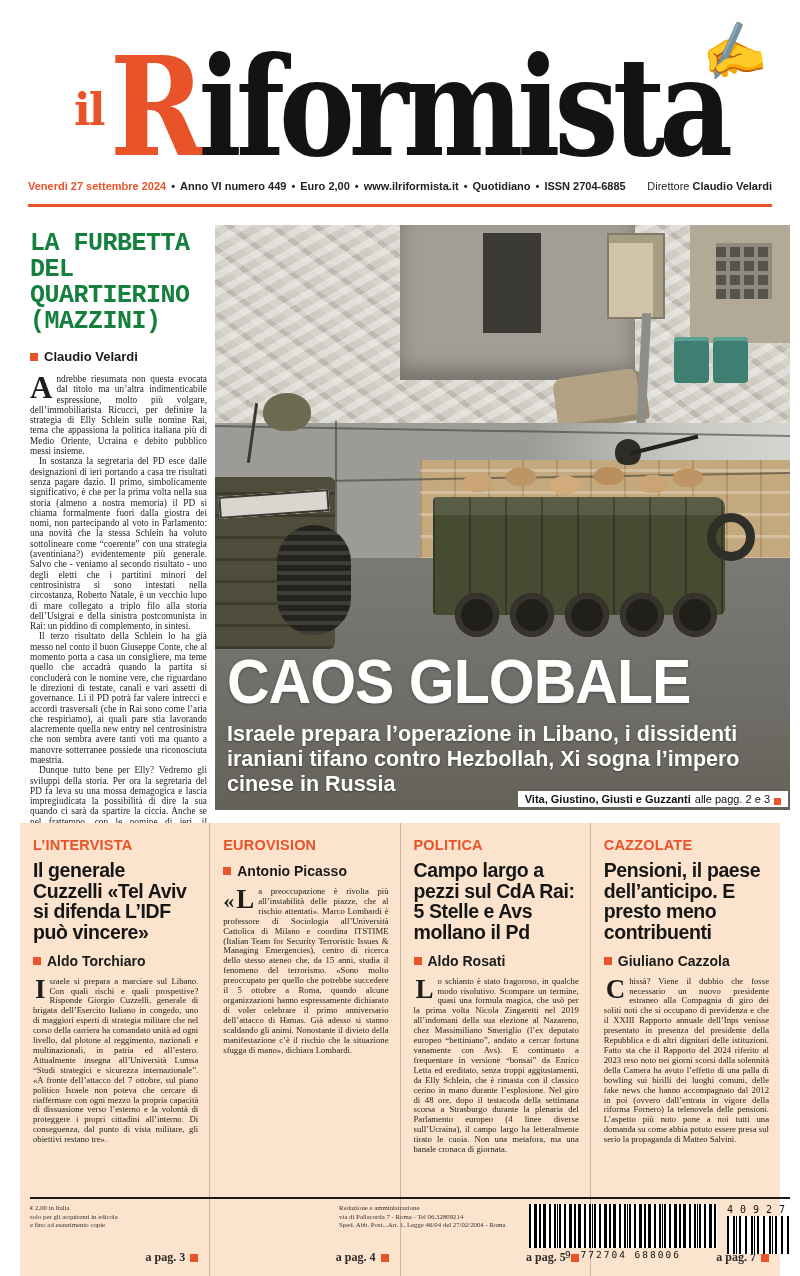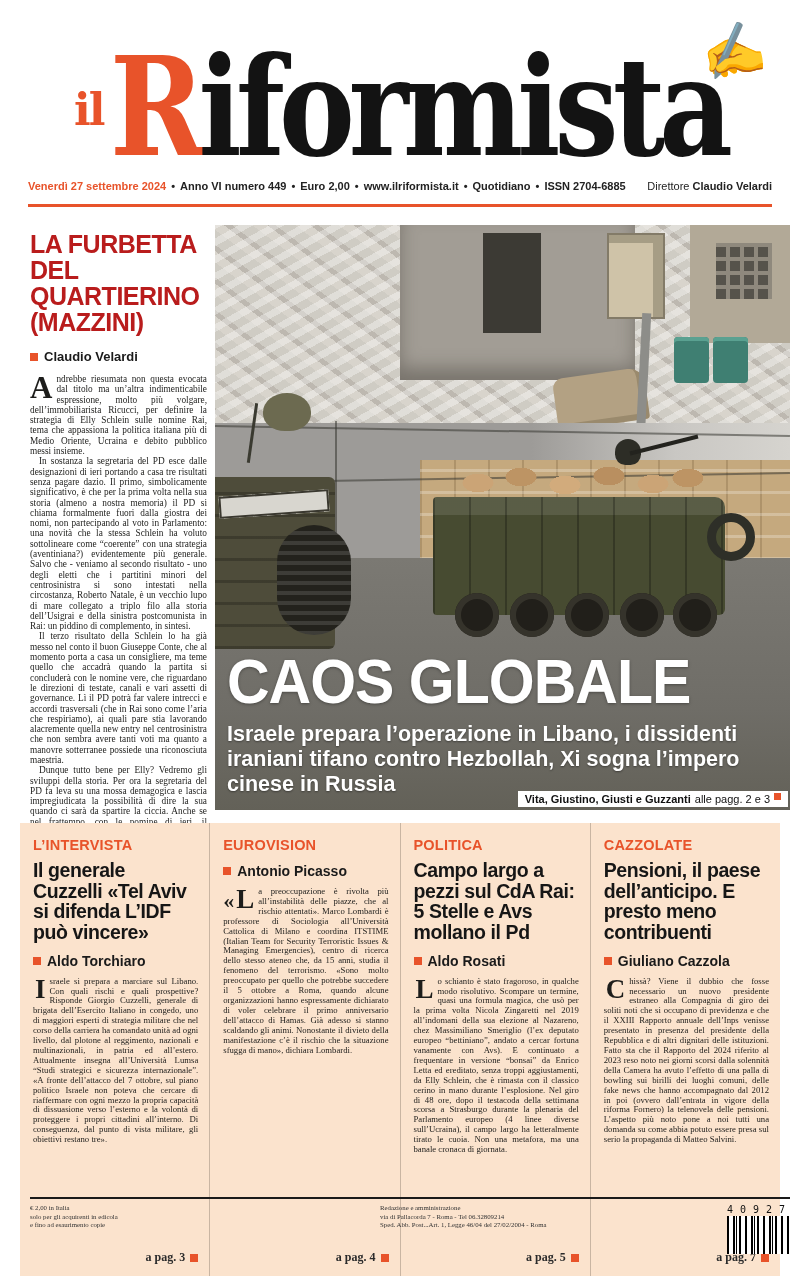--- a/index.html
+++ b/index.html
@@ -17,22 +17,22 @@
   
   .dateline{position:absolute;left:28px;right:28px;top:180px;display:flex;align-items:baseline;
         font-family:"Liberation Sans",sans-serif;font-size:11px;font-weight:700;color:#222;}
   .dl-date{color:#e8532a;}
   .dl-item::before{content:"•";margin:0 5px;color:#222;}
   .dl-right{margin-left:auto;font-weight:400;}
   .dl-right b{font-weight:700;}
   .rule{position:absolute;left:28px;right:28px;top:204px;height:3px;background:#e8532a;}
   
   .lead{position:absolute;left:30px;top:231px;width:177px;}
-  .lead-head{font-family:Liberation Sans, sans-serif;font-weight:700;font-size:25px;line-height:1.04;
-        color:#b91c1c;letter-spacing:-0.5px;}
+  .lead-head{font-family:Liberation Mono, monospace;font-weight:700;font-size:25px;line-height:1.04;
+        color:#15803d;letter-spacing:-0.5px;}
   .author{display:flex;align-items:center;gap:6px;margin:14px 0 10px 0;
         font-family:"Liberation Sans",sans-serif;font-weight:700;font-size:13px;color:#1a1a1a;}
   .sq{width:8px;height:8px;background:#e8532a;display:inline-block;flex:0 0 auto;}
   .body-p{margin:0;font-size:9.3px;line-height:10.3px;text-align:justify;color:#1d1d1b;}
   .body-p + .body-p{text-indent:9px;}
   .dcap-wrap{float:left;margin:1px 4px 0 0;}
   .dcap{font-family:"Liberation Serif",serif;font-weight:bold;font-size:31px;line-height:26px;}
   .preq{font-weight:bold;font-size:22px;line-height:26px;margin-right:2px;}
   
   .photo{position:absolute;left:215px;top:225px;width:575px;height:585px;overflow:hidden;background:#a9a5a0;}
@@ -89,21 +89,21 @@
      transform:rotate(-4deg);box-shadow:inset 0 0 0 2px #3a382f;}
   .helm1{position:absolute;left:48px;top:168px;width:48px;height:38px;background:#6c6a50;border-radius:50% 50% 45% 45%;}
   .antenna{position:absolute;left:36px;top:178px;width:3px;height:60px;background:#3a3a30;transform:rotate(8deg);}
   .wire{position:absolute;height:1.5px;background:rgba(55,55,50,.55);}
   .photo-title{position:absolute;left:12px;top:420px;font-family:"Liberation Sans",sans-serif;
      font-weight:900;font-size:59px;letter-spacing:-1px;color:#fff;transform:scaleY(1.08);
      transform-origin:left top;text-shadow:0 1px 3px rgba(0,0,0,.35);white-space:nowrap;}
   .photo-sub{position:absolute;left:12px;top:497px;width:548px;font-family:"Liberation Sans",sans-serif;
      font-weight:700;font-size:21.5px;line-height:1.17;color:#fff;text-shadow:0 1px 2px rgba(0,0,0,.4);}
   .credit{position:absolute;right:2px;bottom:3px;background:#fff;padding:2px 7px;display:flex;
-     align-items:flex-start;gap:4px;font-family:"Liberation Sans",sans-serif;font-size:11px;color:#111;}
+     align-items:flex-end;gap:4px;font-family:"Liberation Sans",sans-serif;font-size:11px;color:#111;}
   .credit b{font-weight:700;}
   .credit .sq{width:7px;height:7px;}
   
   .band{position:absolute;left:20px;top:823px;width:760px;height:456px;background:#fbe3cd;
      display:flex;padding:0;box-sizing:border-box;}
   .col{flex:1;padding:14px 11px 0 13px;box-sizing:border-box;position:relative;}
   .col + .col{border-left:1px solid #c9b5a2;}
   .kicker{font-family:"Liberation Sans",sans-serif;font-weight:700;font-size:14.5px;color:#e8532a;
      letter-spacing:.2px;margin-bottom:7px;}
   .sec-head{font-family:"Liberation Sans",sans-serif;font-weight:700;font-size:19.5px;line-height:1.06;
@@ -278,20 +278,24 @@
       <div>€ 2,00 in Italia</div>
       <div>solo per gli acquirenti in edicola</div>
       <div>e fino ad esaurimento copie</div>
     </div>
     <div class="f-tiny f-center">
       <div>Redazione e amministrazione</div>
       <div>via di Pallacorda 7 - Roma - Tel 06.32809214</div>
       <div>Sped. Abb. Post...Art. 1, Legge 46/04 del 27/02/2004 - Roma</div>
     </div>
     <div class="barcode">
+      <div class="bc-main">
+        <div class="bc-bars"></div>
+        <div class="bc-num">9 772704 688006</div>
+      </div>
       <div class="bc-addon">
         <div class="bc-anum">40927</div>
         <div class="bc-abars"></div>
       </div>
     </div>
   </div>
 
 </div>
 
 </body></html>

